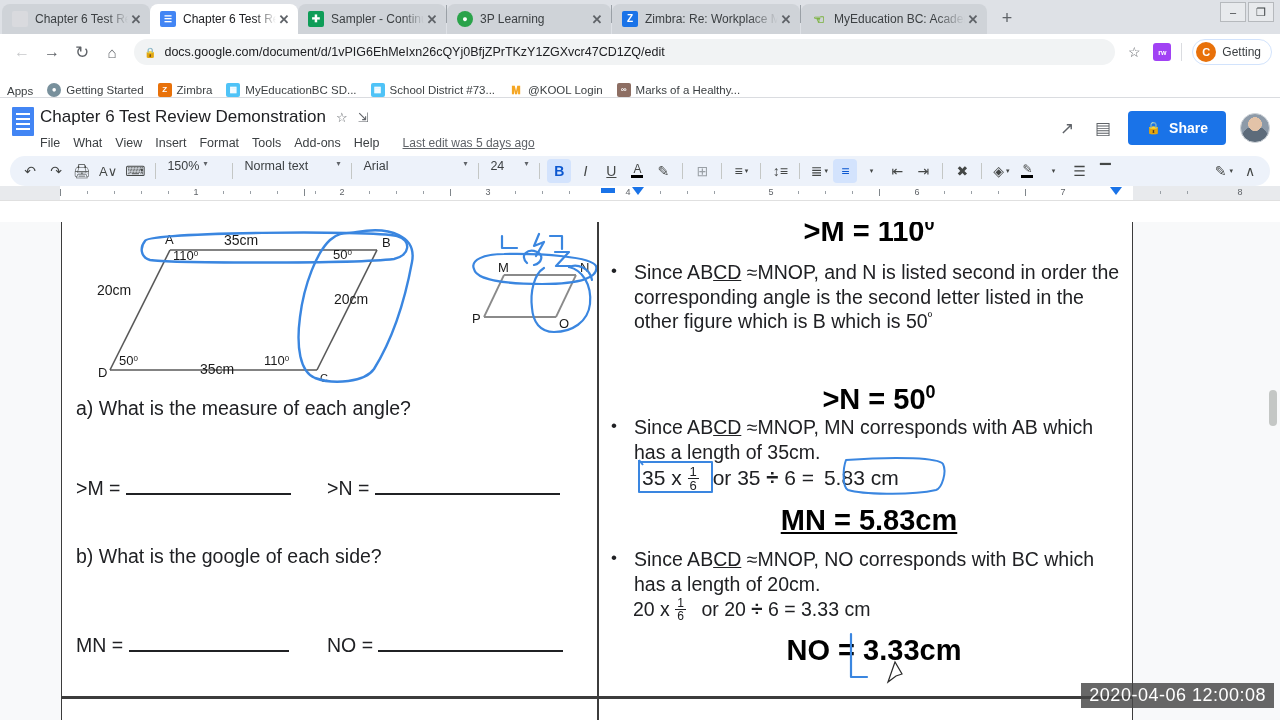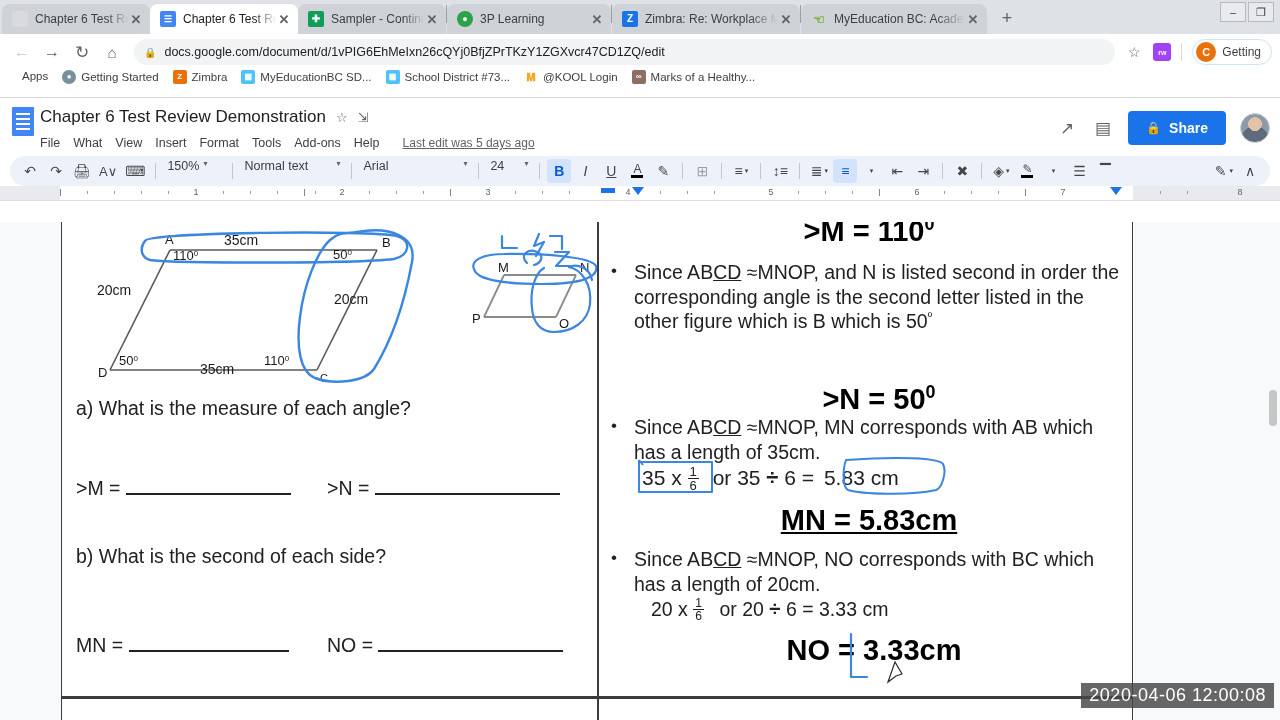--- a/index.html
+++ b/index.html
@@ -102,22 +102,22 @@
   .profile-dot {
     width: 20px; height: 20px; border-radius: 50%;
     background: #e8710a; color: #fff;
     display: flex; align-items: center; justify-content: center;
     font-size: 11px; font-weight: bold;
   }
   .profile-pill span.lbl { font-size: 12px; color: #3c4043; }
 
   .bookmarks {
     height: 28px; background: #ffffff;
-    display: flex; align-items: flex-start;
-    padding: 0 22px; gap: 14px;
+    display: flex; align-items: flex-end;
+    padding: 0 7px; gap: 14px;
     font-size: 11.5px; color: #3c4043;
     border-bottom: 1px solid #dadce0;
   }
   .bm { display: flex; align-items: center; gap: 5px; white-space: nowrap; }
   .bm .bico {
     width: 14px; height: 14px; border-radius: 2px;
     display: flex; align-items: center; justify-content: center;
     font-size: 8px; color: #fff; font-weight: bold; line-height:1;
   }
 
@@ -631,21 +631,21 @@
 
         <div class="qtext" style="left:14px; top:255px;">
           <span>&gt;M =</span>
           <span class="blankline" style="width:165px;"></span>
         </div>
         <div class="qtext" style="left:265px; top:255px;">
           <span>&gt;N =</span>
           <span class="blankline" style="width:185px;"></span>
         </div>
 
-        <div class="qtext" style="left:14px; top:323px;">b) What is the second of each side?</div>
+        <div class="qtext" style="left:14px; top:323px;">b) What is the google of each side?</div>
 
         <div class="qtext" style="left:14px; top:412px;">
           <span>MN =</span>
           <span class="blankline" style="width:160px;"></span>
         </div>
         <div class="qtext" style="left:265px; top:412px;">
           <span>NO =</span>
           <span class="blankline" style="width:185px;"></span>
         </div>
       </div>
@@ -689,21 +689,21 @@
           </g>
         </svg>
 
         <div class="big-ans" style="position:absolute; left:55px; top:282px; width:430px;text-decoration:underline;">MN = 5.83cm</div>
 
         <div class="bullet-row" style="position:absolute; left:12px; top:325px; width:515px;">
           <span class="bullet-dot">•</span>
           <span><span>Since AB</span><span class="u">CD</span><span> ≈MNOP, NO corresponds with BC which has a length of 20cm.</span></span>
         </div>
 
-        <div style="position:absolute; left:52px; top:375px; font-size:19.5px; color:#202124; white-space:nowrap;">
+        <div style="position:absolute; left:34px; top:375px; font-size:19.5px; color:#202124; white-space:nowrap;">
           <span>20 x</span>
           <span class="frac">
             <span class="num">1</span>
             <span class="den">6</span>
           </span>
           <span style="margin-left:10px;">or 20</span>
           <span class="divsym">÷</span>
           <span>6 = 3.33 cm</span>
         </div>
 

